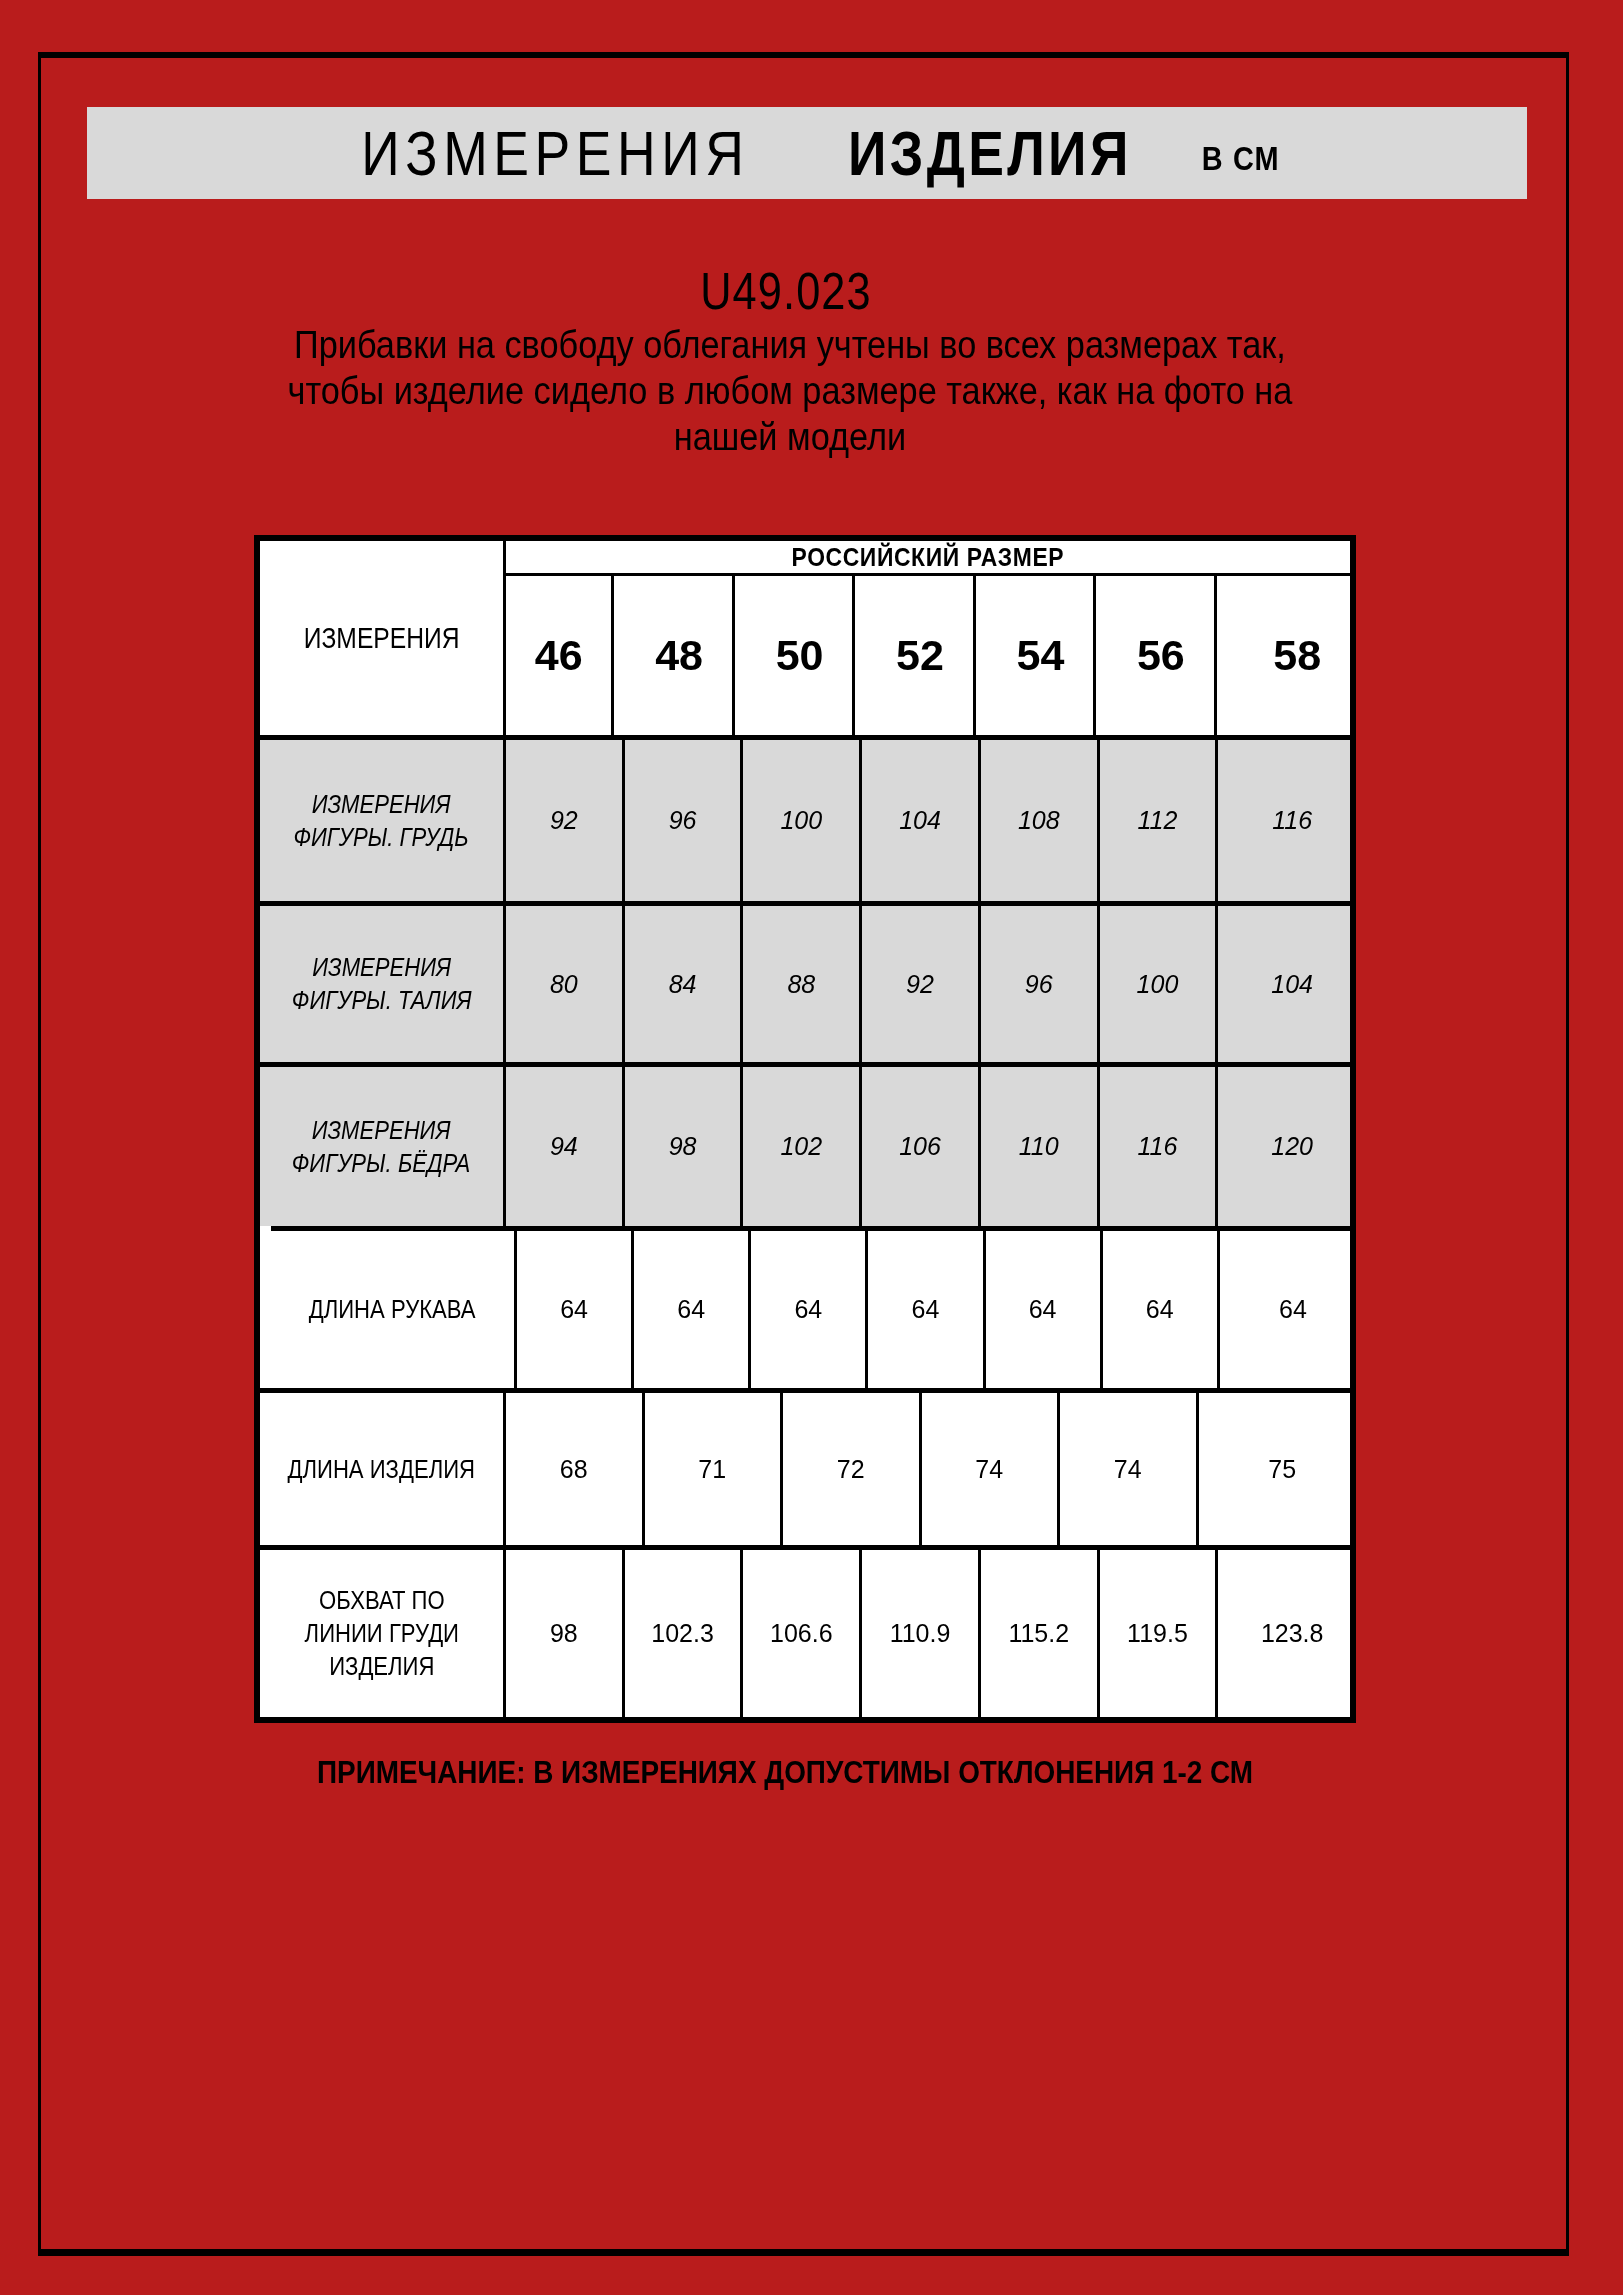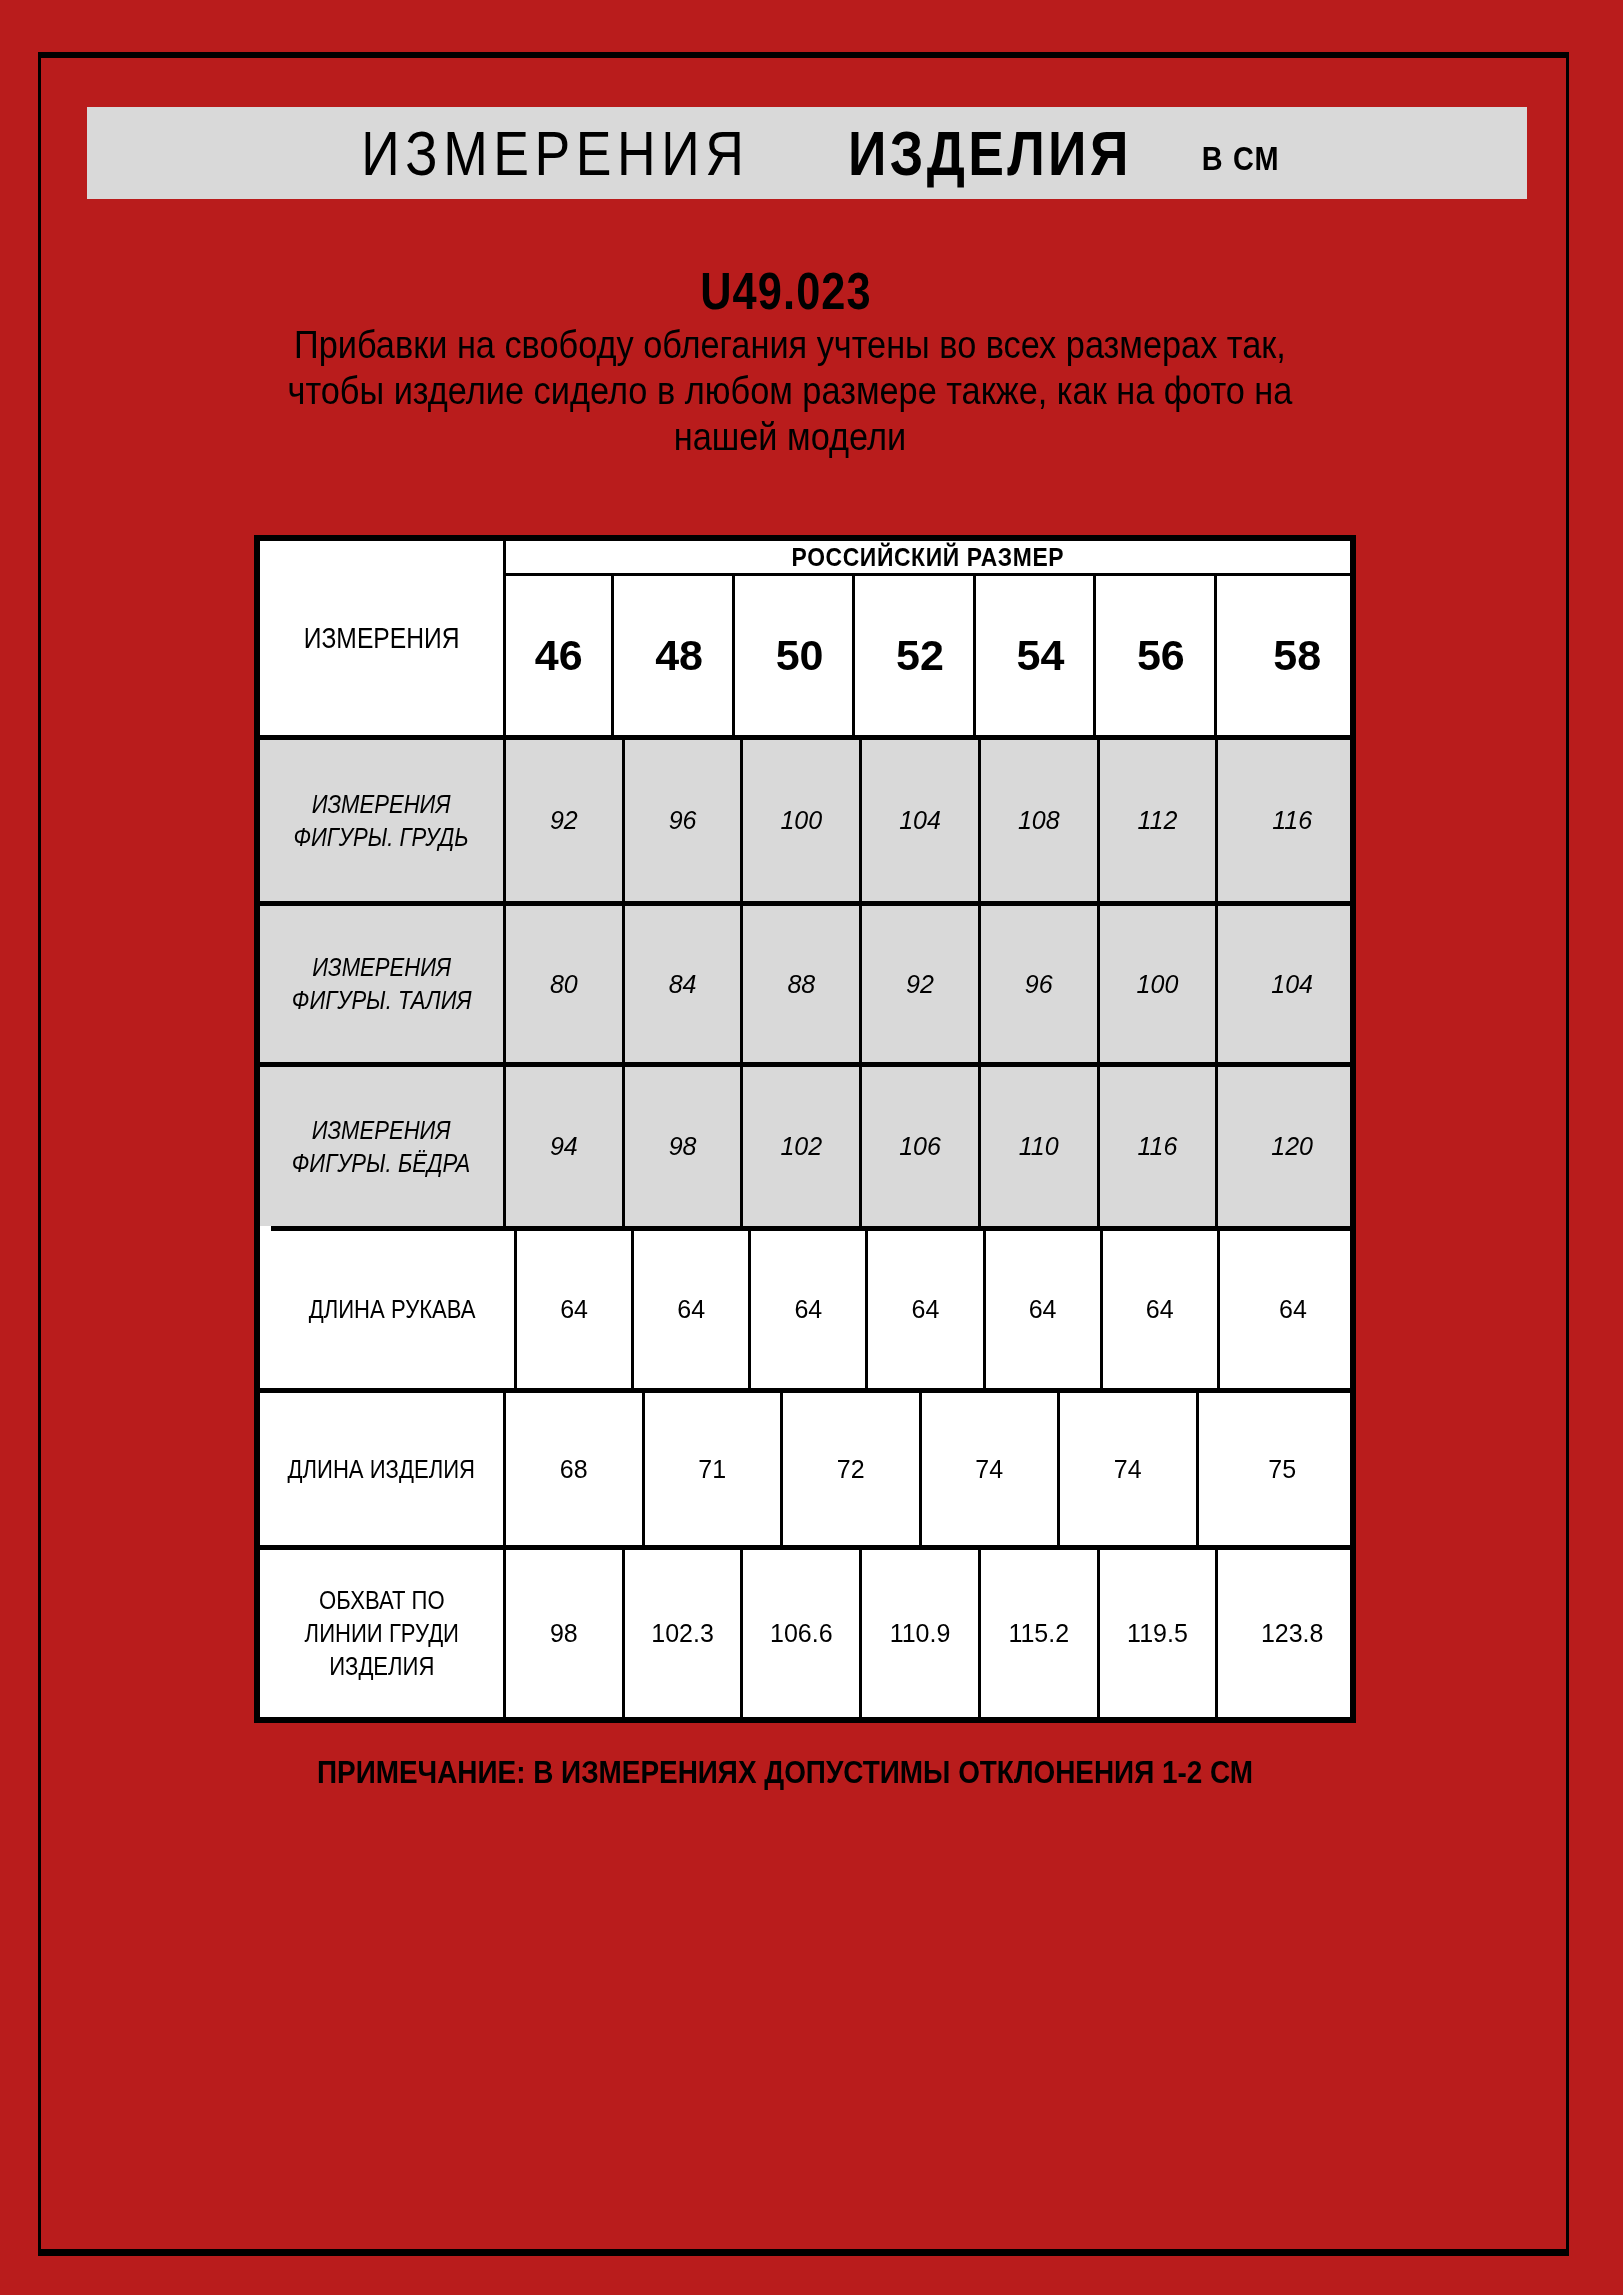--- a/index.html
+++ b/index.html
@@ -26,21 +26,21 @@
     display:flex;align-items:center;justify-content:center;
     gap:39px;
   }
   .tword{display:inline-block;transform:scaleX(0.85);transform-origin:center;white-space:nowrap;}
   #title-w1{font-size:63px;font-weight:400;letter-spacing:6.5px;}
   #title-w2{font-size:63px;font-weight:700;letter-spacing:3.9px;}
   #title-unit{font-size:34px;font-weight:700;letter-spacing:1.3px;margin-top:11.8px;}
   
   #model-code{
     position:absolute;left:0;right:52px;top:262px;
-    text-align:center;font-size:51px;font-weight:700;letter-spacing:1.3px;
+    text-align:center;font-size:51px;font-weight:400;letter-spacing:1.3px;
   }
   #model-code .nrw{display:inline-block;transform:scaleX(0.85);transform-origin:center;}
   
   #intro{
     position:absolute;left:0;right:52px;top:322px;
     text-align:center;
     margin-left:8px;
   }
   #intro .nrw{
     display:inline-block;transform:scaleX(0.88);transform-origin:center;

